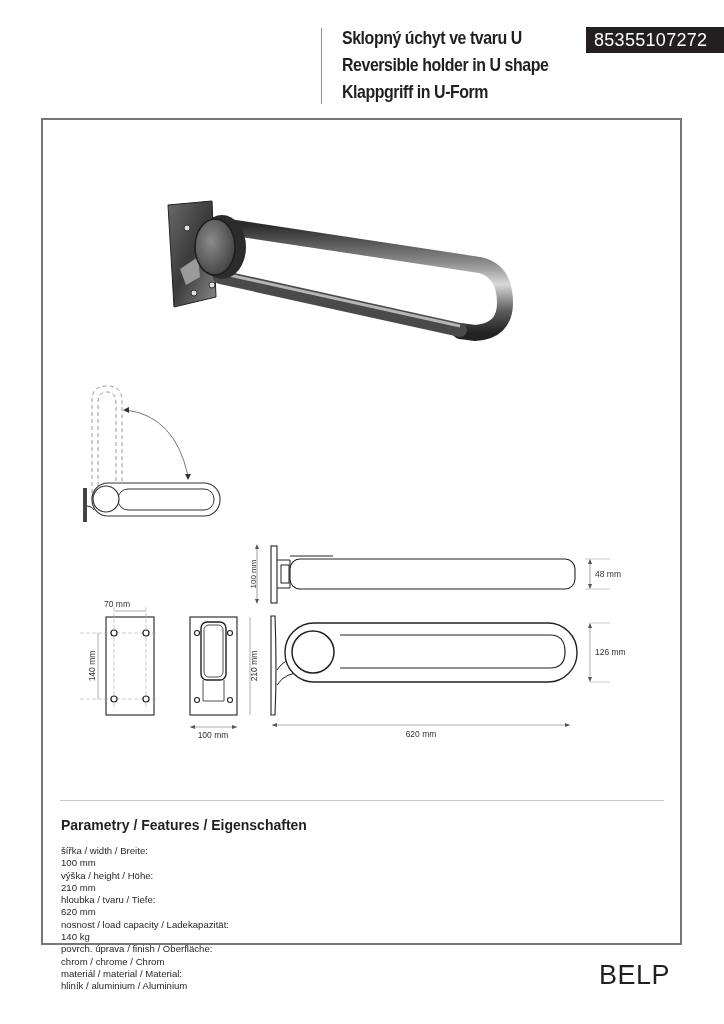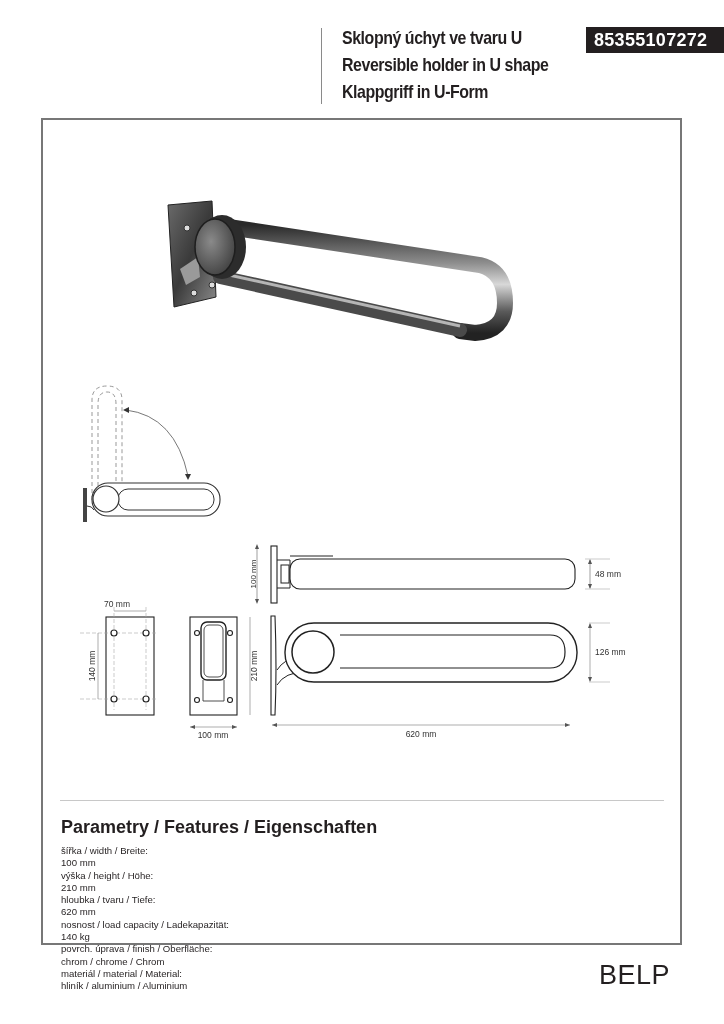--- a/index.html
+++ b/index.html
@@ -5,25 +5,25 @@
   html, body { margin:0; padding:0; background:#ffffff; }
   body { width:724px; height:1024px; position:relative; overflow:hidden;
          font-family:"Liberation Sans","DejaVu Sans",sans-serif; color:#231f20; }
   .abs { position:absolute; }
   .title-bar { left:321px; top:28px; width:1px; height:76px; background:#8a8a8a; }
   .title-block { left:334px; top:24px;margin-left:8px; }
   .title-line { font-family:"Liberation Sans",sans-serif; font-weight:bold; font-size:18.5px;
                 line-height:27px; color:#231f20; white-space:nowrap; letter-spacing:-0.5px;
                 transform:scaleX(0.86); transform-origin:left center; }
   .code-badge { left:586px; top:27px; width:138px; height:26px; background:#231f20; color:#fff;
-                font-weight:bold; font-size:18px; line-height:26px; padding-left:8px; box-sizing:border-box;
+                font-weight:normal; font-size:18px; line-height:26px; padding-left:8px; box-sizing:border-box;
                 letter-spacing:0.3px; }
   .frame { left:41px; top:118px; width:641px; height:827px; border:2px solid #777; box-sizing:border-box; }
   .divider { left:60px; top:800px; width:604px; height:1px; background:#c8c8c8; }
-  .params-title { left:61px; top:817px; font-size:18px; font-weight:bold; color:#231f20; }
+  .params-title { left:61px; top:817px; font-size:14px; font-weight:bold; color:#231f20; }
   .params { left:61px; top:845px; font-size:9.6px; line-height:12.3px; color:#231f20; }
   .param-row { display:flex;flex-direction:column; }
   .param-label { width:184px; white-space:nowrap; }
   .param-value { white-space:nowrap; }
   .brand { left:599px; top:960px; font-size:27px; font-weight:normal; color:#231f20; letter-spacing:0.5px; }
   svg text { font-family:"Liberation Sans",sans-serif; }
 </style>
 </head>
 <body>
 

